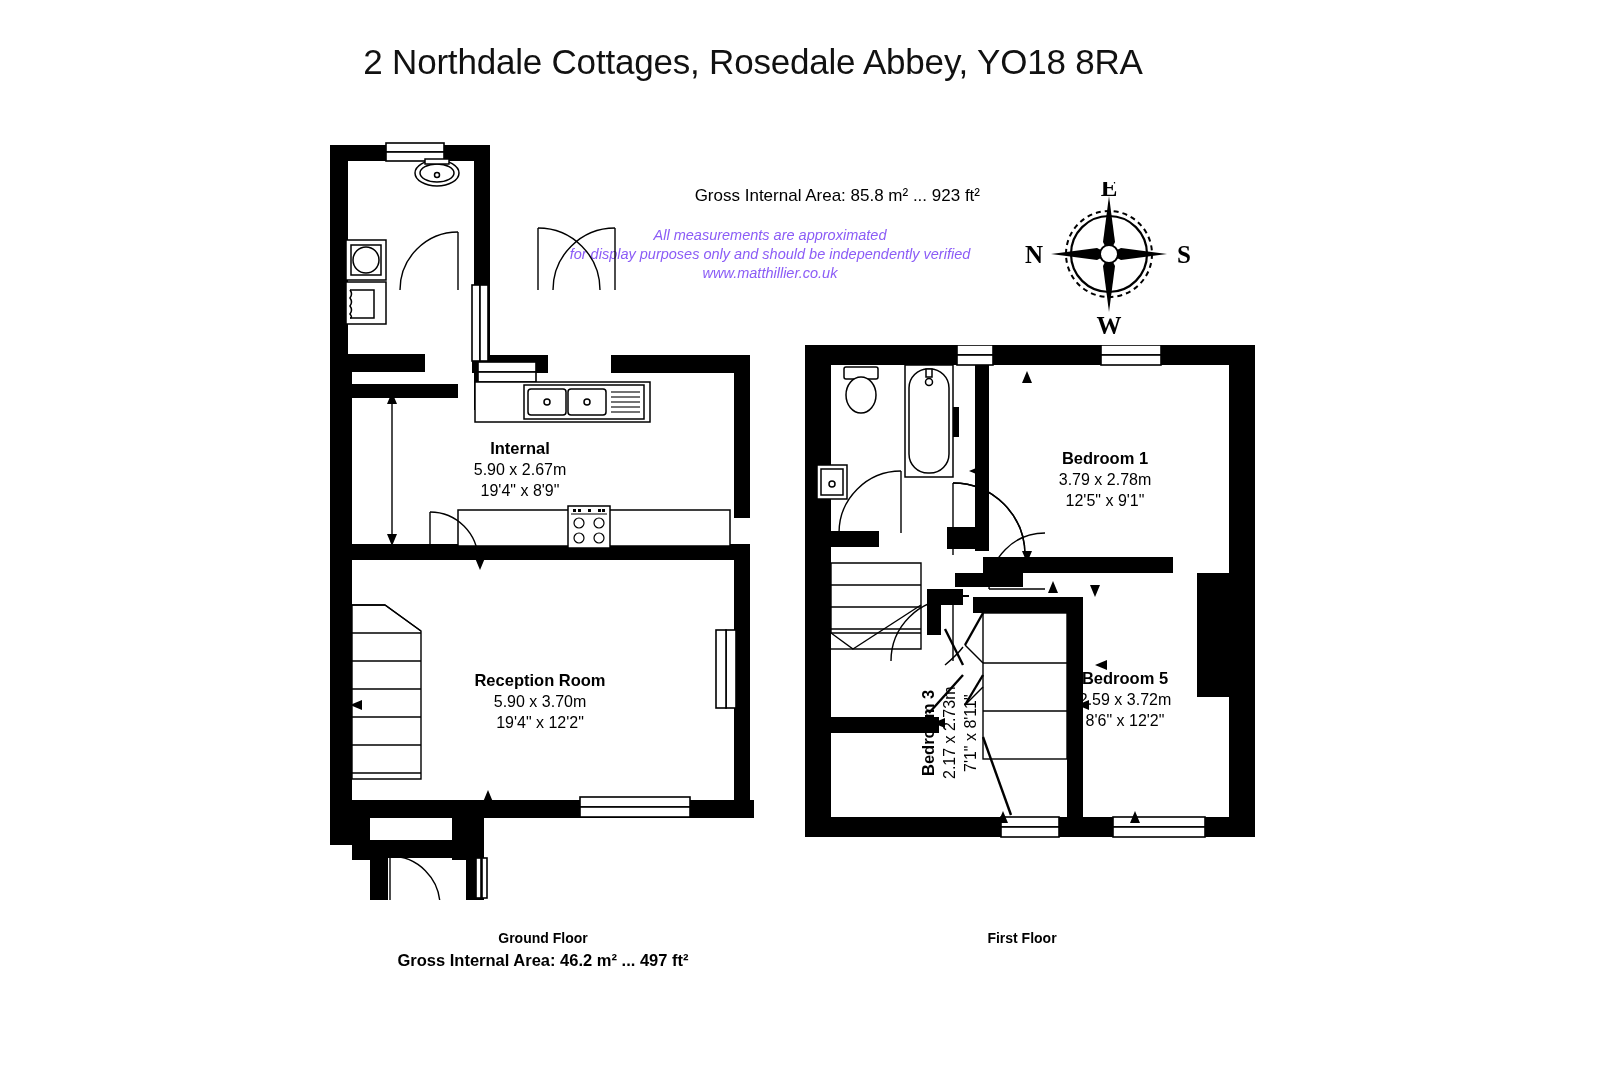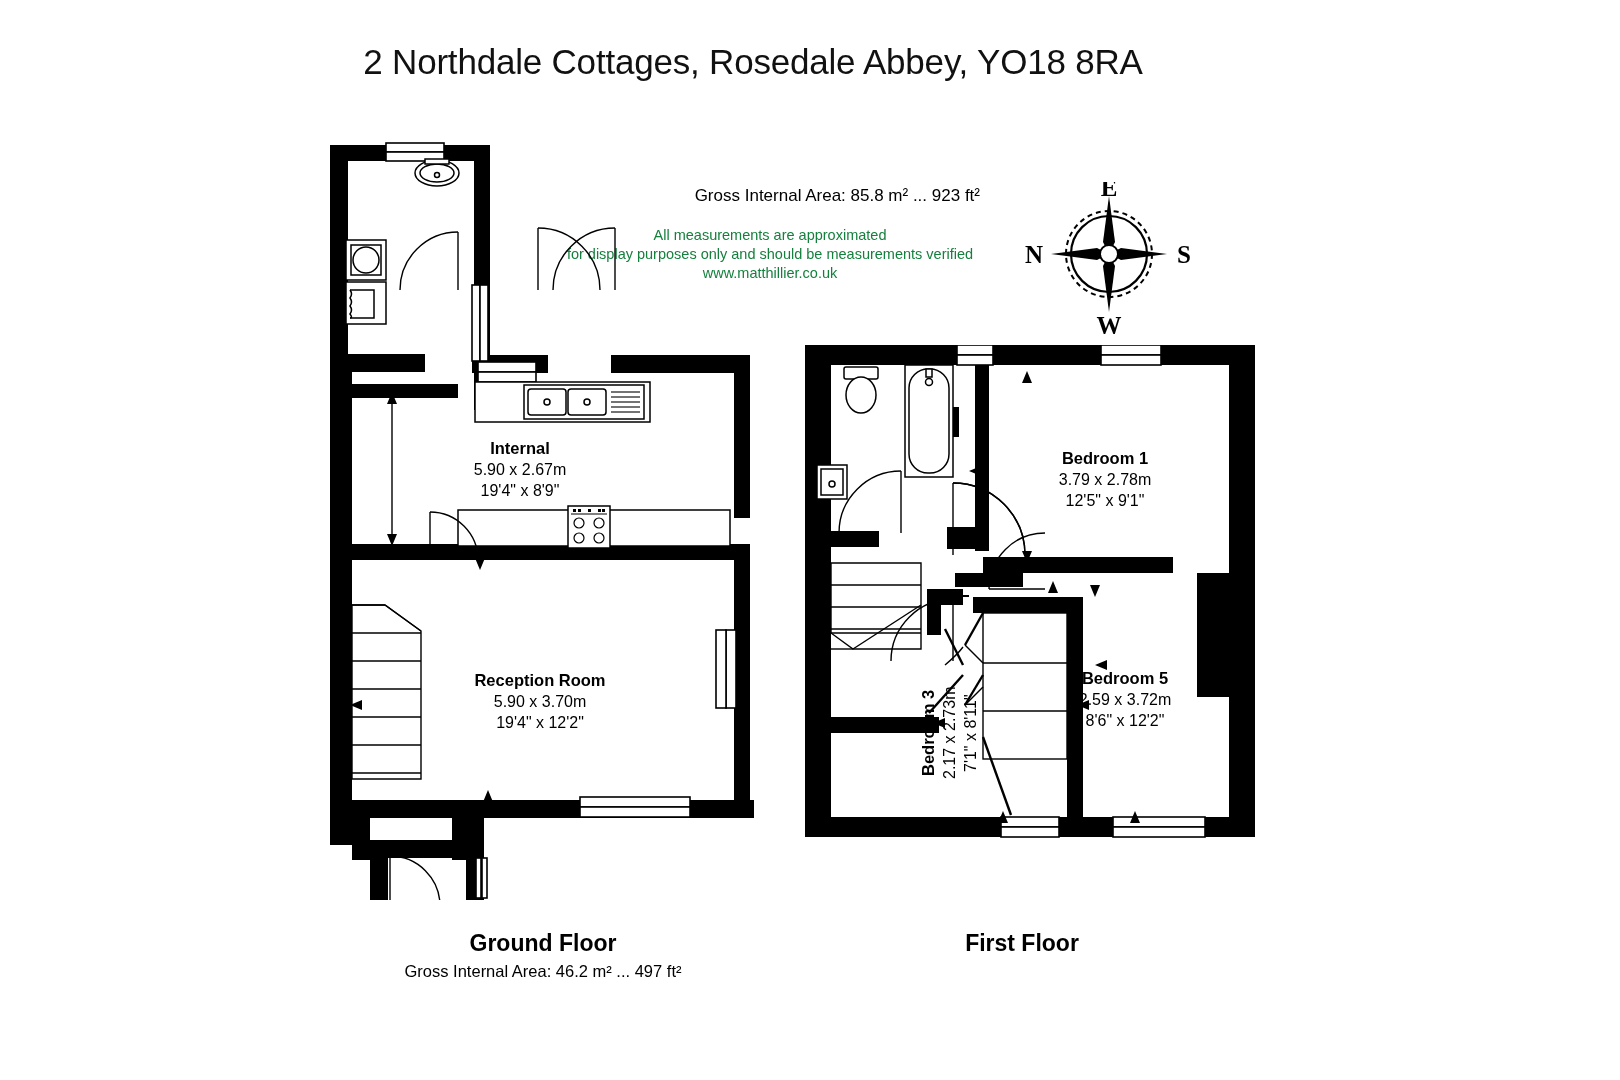--- a/index.html
+++ b/index.html
@@ -38,45 +38,46 @@
   .info-gia {
     font-size: 17px;
     font-weight: 400;
     color: #000;
     margin-bottom: 20px;
     text-align: right;
   }
   .info-small {
     font-size: 14.5px;
     line-height: 19px;
-    color: #15803d;
+    color: #8b5cf6;
+    font-style: italic;
   }
   
   .compass {
     position: absolute;
     left: 1024px;
     top: 182px;
     width: 170px;
     height: 155px;
   }
   .compass svg { display:block; }
   
   .floor-label {
     position: absolute;
     text-align: center;
     width: 420px;
   }
   .floor-label .fl-name {
-    font-size: 23px;
+    font-size: 14px;
     font-weight: bold;
     margin-bottom: 5px;
   }
   .floor-label .fl-area {
     font-size: 16.5px;
-    font-weight: 400;
+    font-weight: 700;
   }
   #ground-floor-label { left: 333px; top: 930px; }
   #first-floor-label  { left: 812px; top: 930px; }
 
   
   .plan {
     position: absolute;
   }
   .plan svg { display: block; }
 
@@ -106,21 +107,21 @@
   .room-text.vertical .rt-dim { display:block; }
 </style>
 </head>
 <body>
 
 <div id="page-title">2 Northdale Cottages, Rosedale Abbey, YO18 8RA</div>
 
 <div class="info-block">
   <div class="info-gia">Gross Internal Area: 85.8 m² ... 923 ft²</div>
   <div class="info-small">All measurements are approximated</div>
-  <div class="info-small">for display purposes only and should be measurements verified</div>
+  <div class="info-small">for display purposes only and should be independently verified</div>
   <div class="info-small">www.matthillier.co.uk</div>
 </div>
 
 <div class="compass">
   <svg width="170" height="155" viewBox="0 0 170 155">
     <g>
       <circle cx="85" cy="72" r="38" fill="none" stroke="#000" stroke-width="2.2"></circle>
       <circle cx="85" cy="72" r="43" fill="none" stroke="#000" stroke-width="2" stroke-dasharray="5,4"></circle>
     </g>
     <g fill="#000">

